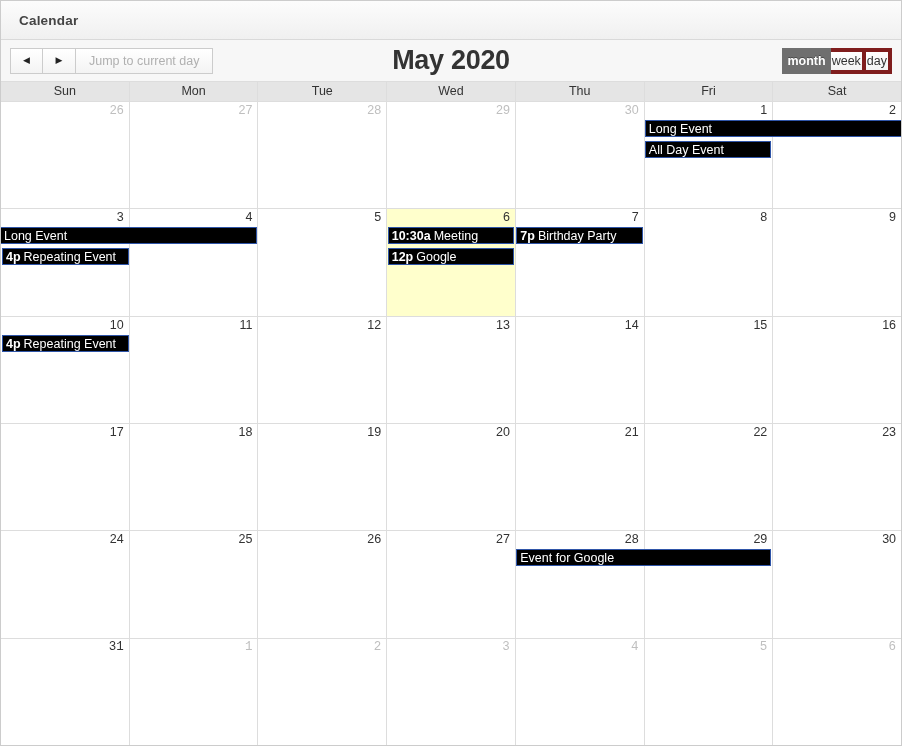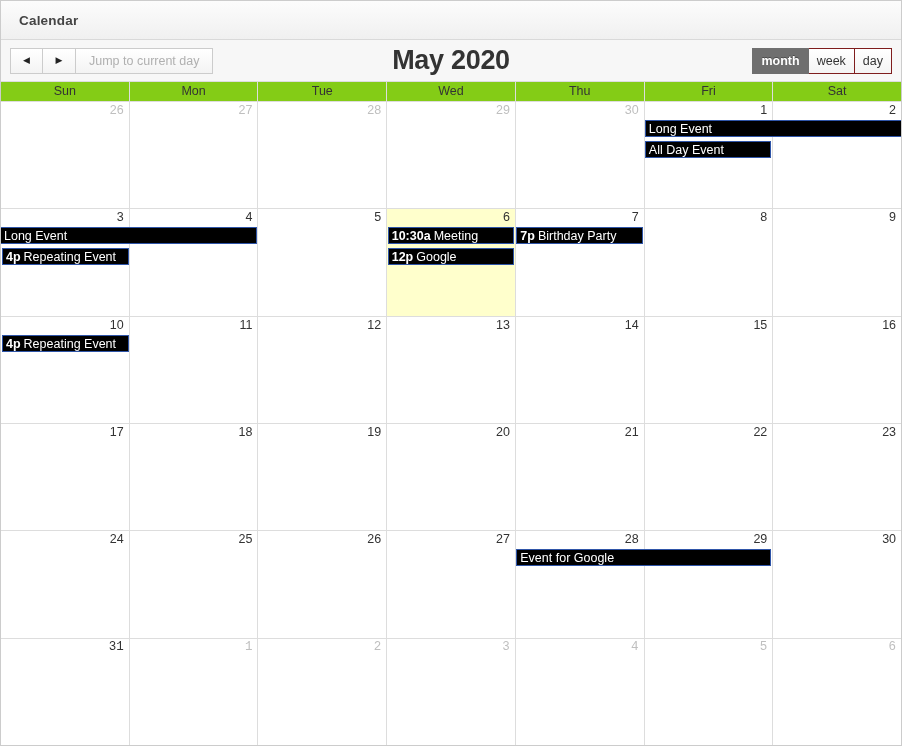--- a/index.html
+++ b/index.html
@@ -99,23 +99,23 @@
   }
   .view-switch {
     margin-left: auto;
     display: flex;
     position: relative;
     z-index: 2;
   }
   .view-btn {
     box-sizing: border-box;
     height: 26px;
-    padding: 0 8px;
+    padding: 0 1px;
     background: linear-gradient(to bottom, #ffffff 0%, #f3f3f3 100%);
-    border: 1px solid #7f1d1d;
+    border: 4px solid #7f1d1d;
     color: #333333;
     font-size: 12.5px;
     display: flex;
     align-items: center;
     justify-content: center;
     cursor: pointer;
     user-select: none;
   }
   .view-btn + .view-btn { border-left: none; }
   .view-btn.active {
@@ -124,21 +124,21 @@
     border-color: #6f6f6f;
     font-weight: bold;
     text-shadow: 0 -1px 0 rgba(0,0,0,0.35);
   }
 
   
   .dayheader {
     display: flex;
     height: 19px;
     border-bottom: 1px solid #dddddd;
-    background: #84cc16;
+    background: #e5e5e5;
     flex: 0 0 auto;
   }
   .dayheader .cell {
     flex: 1 1 0;
     box-sizing: border-box;
     border-left: 1px solid #dddddd;
     text-align: center;
     font-size: 12.5px;
     color: #333333;
     line-height: 18px;

